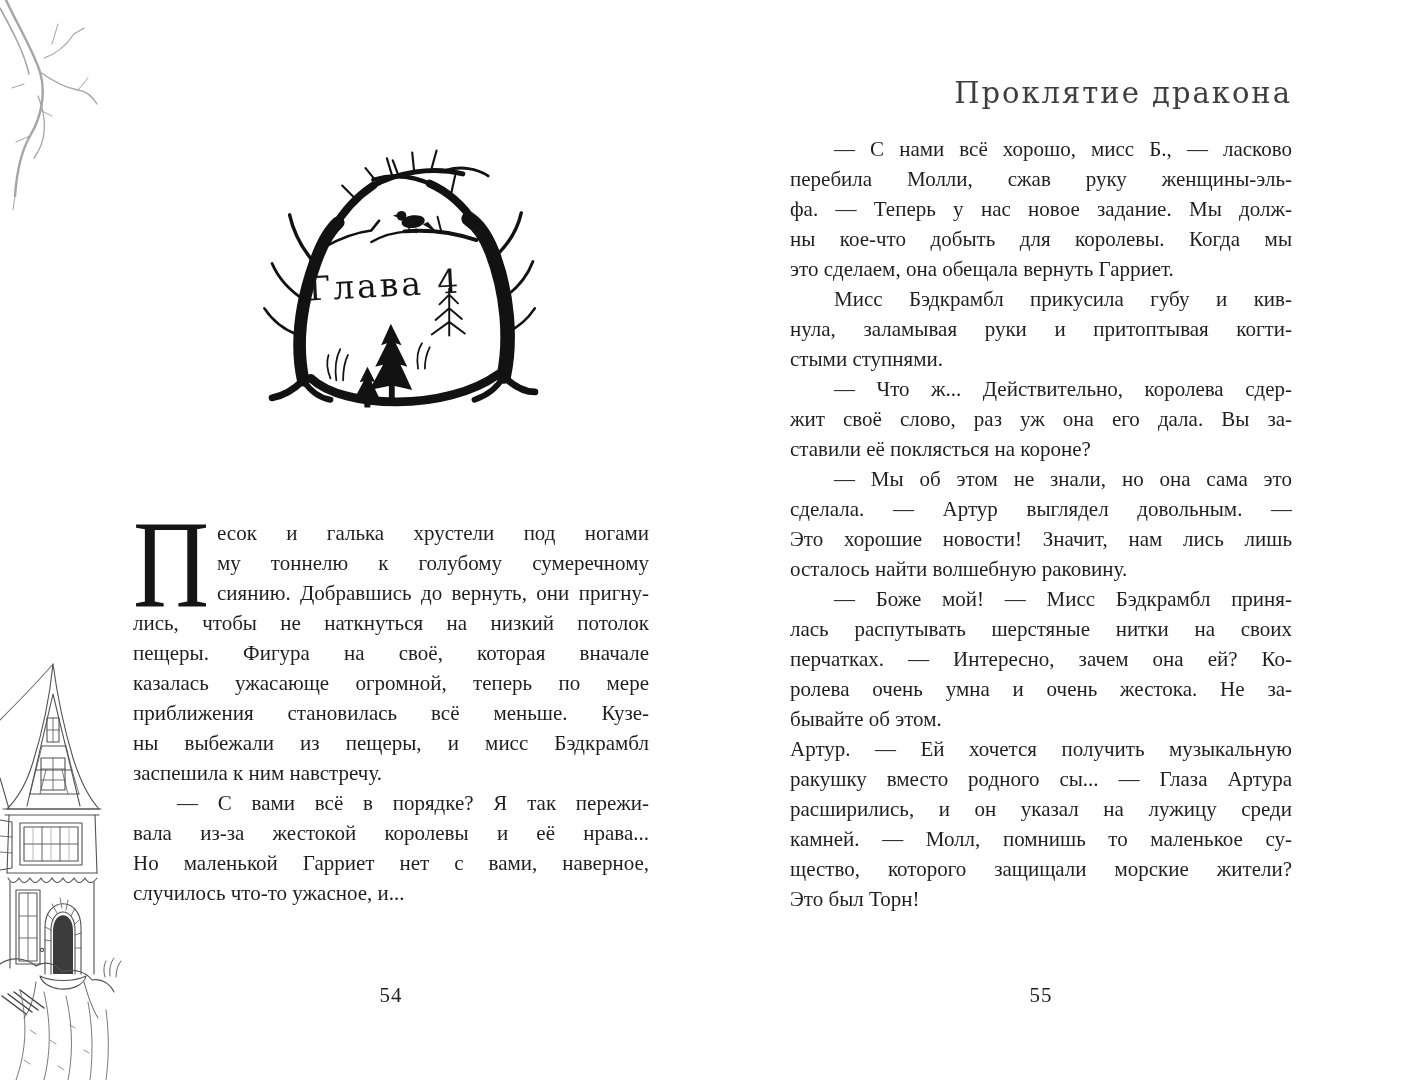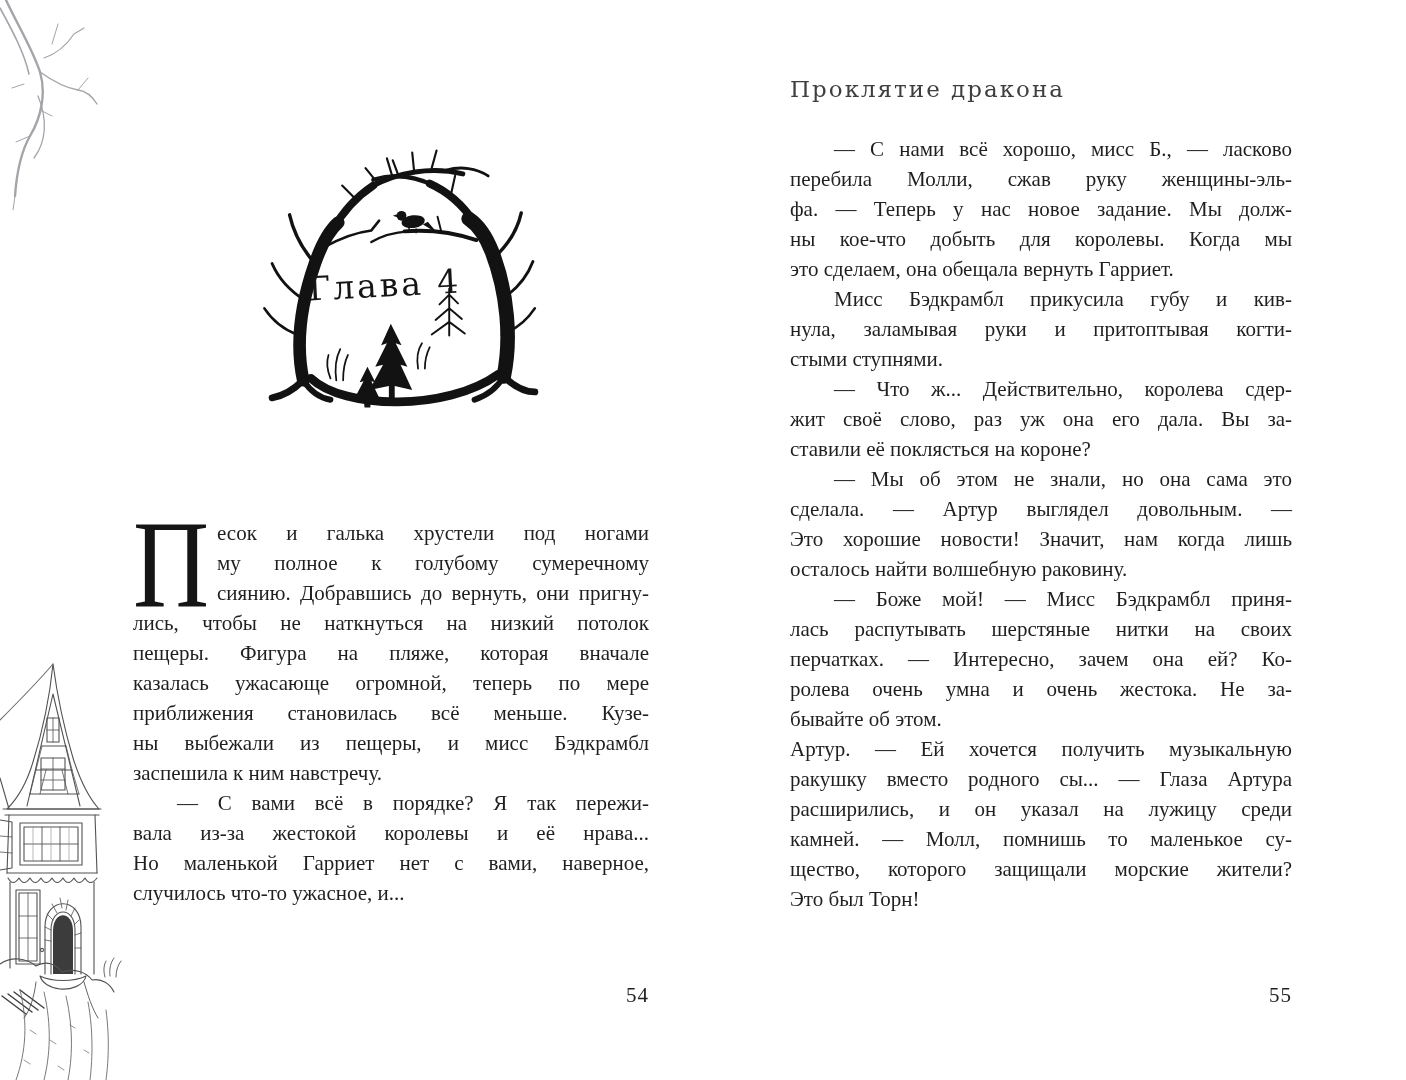--- a/index.html
+++ b/index.html
@@ -10,22 +10,22 @@
   .spread{position:relative;width:1406px;height:1080px;background:#ffffff;}
 
   
   .page{position:absolute;top:0;height:1080px;}
   .page-left{left:133px;width:516px;}
   .page-right{left:790px;width:502px;}
 
   
   .running-header{
     position:absolute;top:76px;left:0;width:100%;
-    text-align:left;font-family:"DejaVu Serif",serif;
-    font-size:23px;letter-spacing:2px;color:#3e3e3e;
+    text-align:right;font-family:"DejaVu Serif",serif;
+    font-size:29px;letter-spacing:2px;color:#3e3e3e;
   }
 
   
   .textcol{position:absolute;left:0;}
   .page-left  .textcol{top:518px;width:516px;}
   .page-right .textcol{top:134px;width:502px;}
   .line{
     font-size:21px;line-height:30px;
     text-align:justify;text-align-last:justify;
     white-space:normal;
@@ -36,21 +36,21 @@
     float:left;width:84px;height:90px;
     font-size:124px;line-height:96px;
     font-family:"Liberation Serif",serif;color:#151515;
     transform:scaleX(.85);transform-origin:left top;
   }
   .para{overflow:visible;}
 
   
   .page-number{
     position:absolute;top:983px;left:0;width:100%;
-    text-align:right;font-size:21px;letter-spacing:1px;color:#222;
+    text-align:center;font-size:21px;letter-spacing:1px;color:#222;
   }
 
   
   .chapter-illo{position:absolute;top:135px;left:112px;width:315px;height:292px;}
   .corner-branches{position:absolute;top:0;left:0;width:190px;height:210px;}
   .tower-sketch{position:absolute;top:630px;left:0;width:185px;height:450px;}
   svg{display:block;}
 </style>
 </head>
 <body>
@@ -157,24 +157,24 @@
         <path d="M148,194 L138,216 L144,214 L132,238 L140,236 L126,262 L146,258 L146,276 L152,276 L152,258 L170,262 L158,236 L165,238 L153,214 L159,216 Z"></path>
         <path d="M124,238 L116,254 L120,253 L110,272 L120,270 L121,280 L127,280 L127,270 L137,272 L128,253 L132,254 Z"></path>
       </g>
       <text x="142" y="166" text-anchor="middle" transform="rotate(-3 142 160)" font-family="DejaVu Serif, serif" font-size="34" letter-spacing="3" fill="#151515">Глава 4</text>
     </svg>
 
     <div class="textcol">
         <div class="para">
           <span class="dropcap">П</span>
           <div class="line">есок и галька хрустели под ногами</div>
-          <div class="line">му полное к голубому сумеречному</div>
+          <div class="line">му тоннелю к голубому сумеречному</div>
           <div class="line">сиянию. Добравшись до вернуть, они пригну-</div>
           <div class="line">лись, чтобы не наткнуться на низкий потолок</div>
-          <div class="line">пещеры. Фигура на пляже, которая вначале</div>
+          <div class="line">пещеры. Фигура на своё, которая вначале</div>
           <div class="line">казалась ужасающе огромной, теперь по мере</div>
           <div class="line">приближения становилась всё меньше. Кузе-</div>
           <div class="line">ны выбежали из пещеры, и мисс Бэдкрамбл</div>
           <div class="line last">заспешила к ним навстречу.</div>
         </div>
         <div class="para">
           <div class="line indent">— С вами всё в порядке? Я так пережи-</div>
           <div class="line">вала из-за жестокой королевы и её нрава...</div>
           <div class="line">Но маленькой Гарриет нет с вами, наверное,</div>
           <div class="line last">случилось что-то ужасное, и...</div>
@@ -201,21 +201,21 @@
           <div class="line last">стыми ступнями.</div>
         </div>
         <div class="para">
           <div class="line indent">— Что ж... Действительно, королева сдер-</div>
           <div class="line">жит своё слово, раз уж она его дала. Вы за-</div>
           <div class="line last">ставили её поклясться на короне?</div>
         </div>
         <div class="para">
           <div class="line indent">— Мы об этом не знали, но она сама это</div>
           <div class="line">сделала. — Артур выглядел довольным. —</div>
-          <div class="line">Это хорошие новости! Значит, нам когда лишь</div>
+          <div class="line">Это хорошие новости! Значит, нам лись лишь</div>
           <div class="line last">осталось найти волшебную раковину.</div>
         </div>
         <div class="para">
           <div class="line indent">— Боже мой! — Мисс Бэдкрамбл приня-</div>
           <div class="line">лась распутывать шерстяные нитки на своих</div>
           <div class="line">перчатках. — Интересно, зачем она ей? Ко-</div>
           <div class="line">ролева очень умна и очень жестока. Не за-</div>
           <div class="line last">бывайте об этом.</div>
         </div>
         <div class="para">

